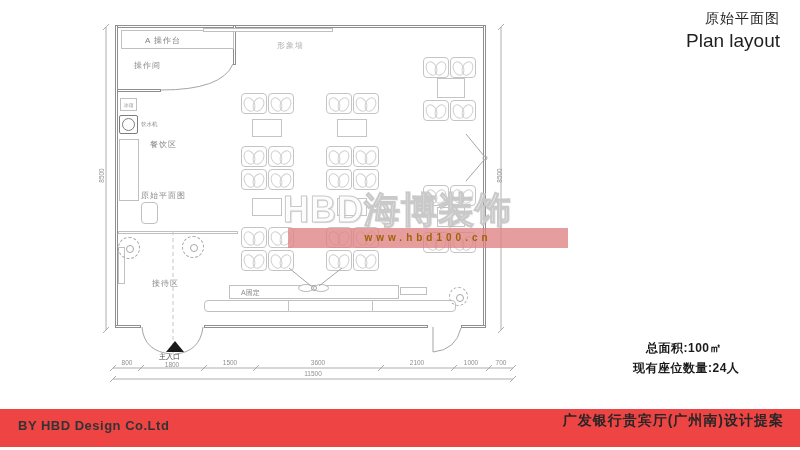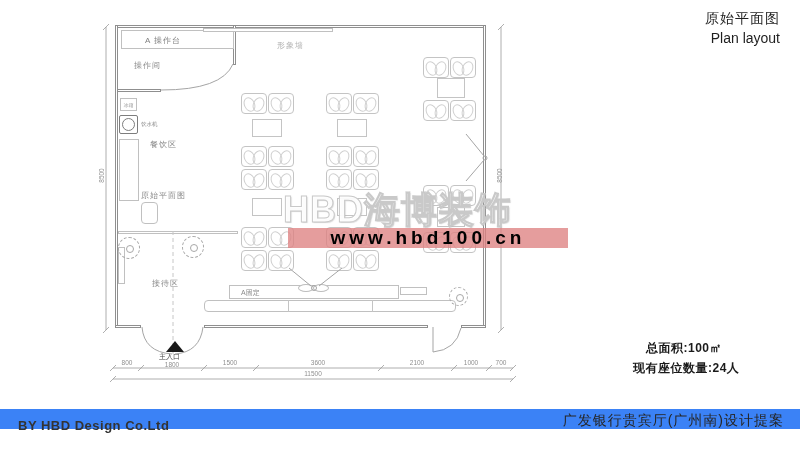--- a/index.html
+++ b/index.html
@@ -19,32 +19,32 @@
   .plant::after{content:"";position:absolute;left:50%;top:50%;width:6px;height:6px;margin:-3px 0 0 -3px;border:1px solid #a8a8a8;border-radius:50%;}
   .dim-label{position:absolute;font-size:6.5px;color:#8f8f8f;transform:translateX(-50%);white-space:nowrap;}
   .vdim{position:absolute;font-size:6.5px;color:#8f8f8f;transform:rotate(-90deg);white-space:nowrap;}
   svg{position:absolute;left:0;top:0;pointer-events:none;}
   
   .wm-brand{position:absolute;left:283px;top:186px;font-size:36px;font-weight:bold;
             color:rgba(255,255,255,0.92);-webkit-text-stroke:1px #c9c9c9;
             text-shadow:1px 1px 1px rgba(180,180,180,.5);letter-spacing:1px;}
   .wm-band{position:absolute;left:288px;top:228px;width:280px;height:20px;
            background:rgba(222,130,130,0.78);text-align:center;}
-  .wm-url{font-size:19px;line-height:20px;color:#000000;letter-spacing:4px;font-weight:bold;}
+  .wm-url{font-size:10px;line-height:20px;color:#a16207;letter-spacing:4px;font-weight:bold;}
   
   .hdr{position:absolute;right:20px;top:10px;text-align:right;color:#1f1f1f;}
   .hdr-cn{font-size:14px;letter-spacing:1px;}
-  .hdr-en{font-size:14px;margin-top:2px;}
+  .hdr-en{font-size:19px;margin-top:2px;}
   .stat{position:absolute;font-size:12px;font-weight:bold;color:#1a1a1a;letter-spacing:.5px;}
   
-  .footer{position:absolute;left:0;top:409px;width:800px;height:20px;background:#3b82f6;}
+  .footer{position:absolute;left:0;top:409px;width:800px;height:38px;background:#ef4444;}
   .ft-credit{position:absolute;left:18px;top:0;height:34px;line-height:34px;
              font-size:13px;font-weight:bold;color:#333333;letter-spacing:.5px;}
   .ft-right{position:absolute;right:16px;top:3px;text-align:right;}
-  .ft-cn{font-size:14px;font-weight:normal;color:#262626;letter-spacing:1px;}
+  .ft-cn{font-size:14px;font-weight:bold;color:#262626;letter-spacing:1px;}
   .ft-en{font-size:9px;color:#ededed;margin-top:2px;letter-spacing:.2px;}
 </style>
 </head>
 <body>
 
 <div class="abs" style="left:0;top:0;width:638px;height:450px;">
 
   <div class="wall" style="left:115px;top:25px;width:371px;height:3px;"></div>
   <div class="wall" style="left:115px;top:25px;width:3px;height:303px;"></div>
   <div class="wall" style="left:483px;top:25px;width:3px;height:303px;"></div>

